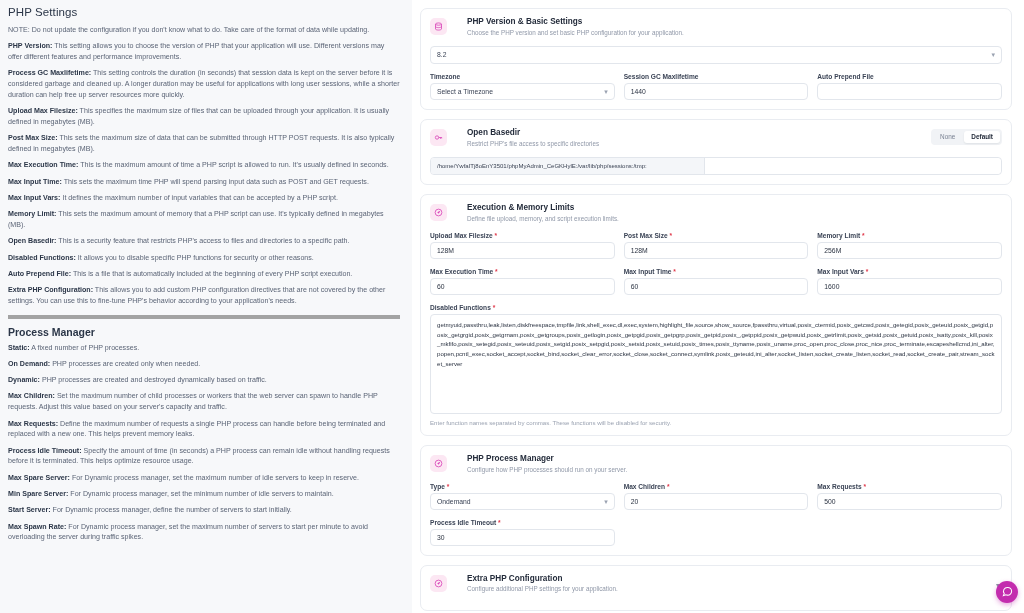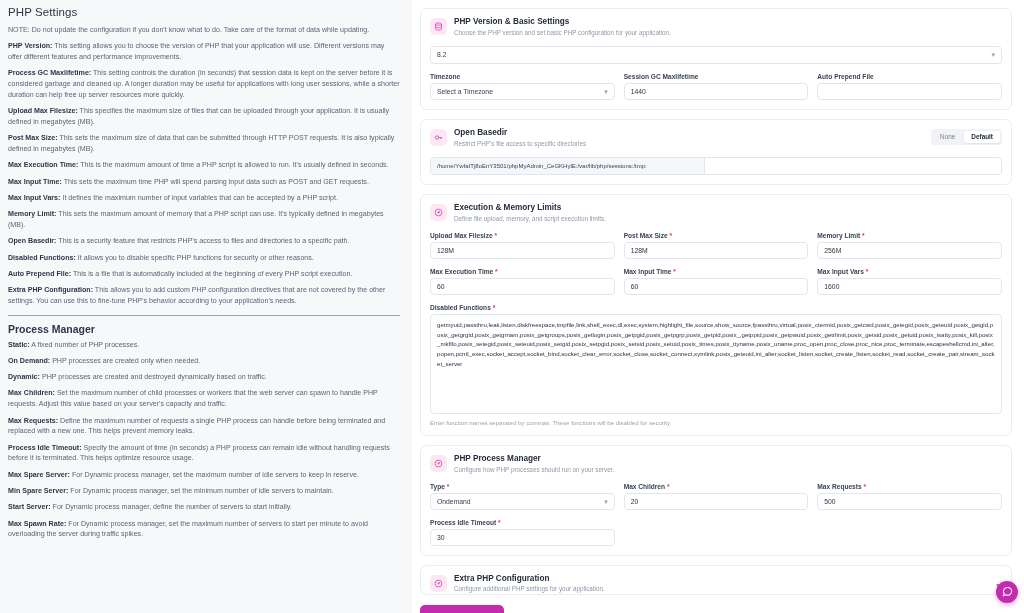--- a/index.html
+++ b/index.html
@@ -19,21 +19,21 @@
     padding: 6px 12px 0 8px;
     overflow: hidden;
   }
   .docs h2 {
     font-size: 11.5px; font-weight: 400; color: #2b3648;
     margin: 0 0 7px 0; letter-spacing: .1px;
   }
   .docs h3 {
     font-size: 10.5px; font-weight: 600; color: #2b3648;
     margin: 8px 0 5px 0;
-    border-top: 1px solid #a3a3a3; padding-top: 7px;
+    border-top: 4px solid #a3a3a3; padding-top: 7px;
   }
   .docs p {
     font-size: 7.1px; line-height: 1.52; color: #5b6476;
     margin: 0 0 5.5px 0;
   }
   .docs p b { color: #2b3648; font-weight: 700; }
   .docs p.note { color: #5b6476; }
 
   
   .form-col {
@@ -44,21 +44,21 @@
     position: relative;
   }
   .card {
     border: 1px solid #e9ecf1;
     border-radius: 7px;
     background: #fff;
     padding: 8px 9px 9px 9px;
     margin-bottom: 9px;
   }
   .card-head {
-    display: flex; align-items: flex-start; gap: 7px;
+    display: flex; align-items: flex-start; gap: 20px;
     position: relative;
   }
   .card-ico {
     width: 17px; height: 17px; border-radius: 5px;
     background: #fce7f3; flex: 0 0 auto;
     display: flex; align-items: center; justify-content: center;
     margin-top: 1px;
   }
   .card-ico svg { display:block; }
   .card-title {
@@ -123,21 +123,21 @@
     width: 100%; height: 100px; resize: none;
     border: 1px solid #e2e6ec; border-radius: 4px;
     background: #fff; padding: 5px 6px;
     font-family: "Liberation Sans", sans-serif;
     font-size: 6.1px; line-height: 1.62; color: #2b3342;
     overflow: hidden; word-break: break-all;
   }
   .hint { font-size: 6.1px; color: #9aa2b1; margin-top: 5px; }
 
   
-  .card.collapsed { padding-bottom: 0; }
+  .card.collapsed { padding-bottom: 16px; }
   .collapse-chev {
     position: absolute; right: 2px; top: 7px; color: #8b93a3; font-size: 8px;
   }
 
   .btn-update {
     margin-top: 1px;
     background: #c32cae; color: #fff;
     border: none; border-radius: 5px;
     font-size: 7.4px; font-weight: 600;
     font-family: "Liberation Sans", sans-serif;

